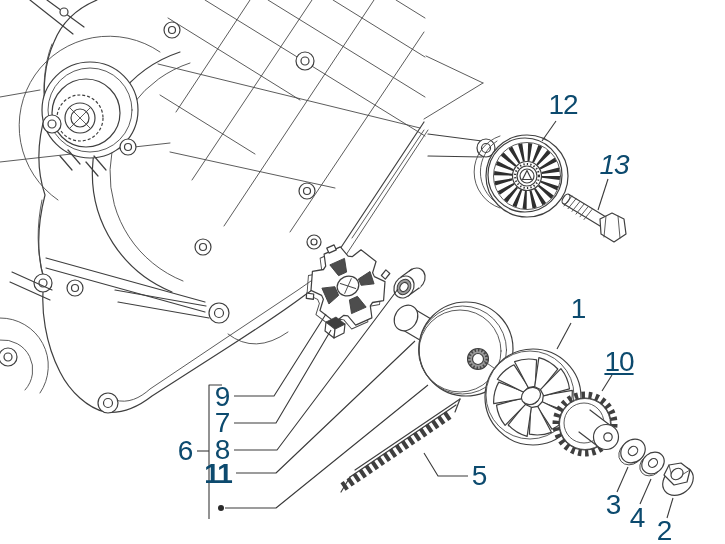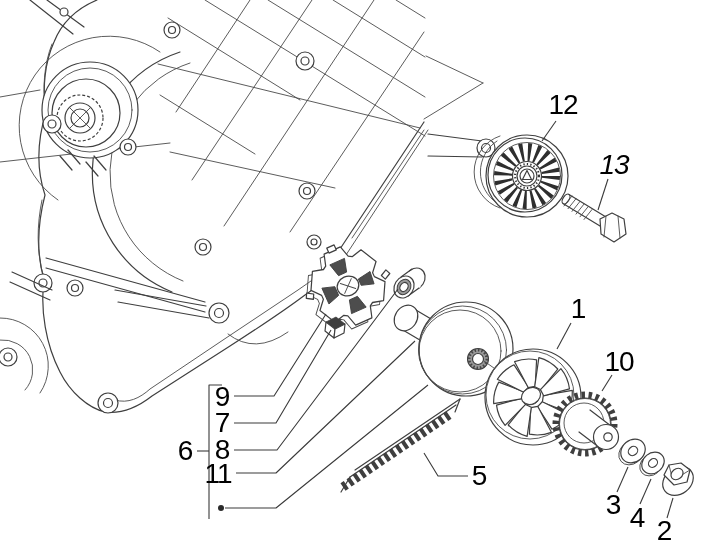--- a/index.html
+++ b/index.html
@@ -1,20 +1,20 @@
 <!DOCTYPE html>
 <html><head>
 <meta charset="utf-8">
 <style>
   html,body{margin:0;padding:0;background:#ffffff;}
   .stage{position:relative;width:725px;height:544px;background:#ffffff;overflow:hidden;
          font-family:"Liberation Sans", sans-serif;}
   .stage svg{position:absolute;left:0;top:0;}
   .callout{position:absolute;transform:translate(-50%,-50%);font-size:28px;line-height:1;
-           color:#000000;letter-spacing:-1px;user-select:none;white-space:nowrap;}
+           color:#0c4a6e;letter-spacing:-1px;user-select:none;white-space:nowrap;}
   
   .ln{fill:none;stroke:#3f3f3f;stroke-width:1.2;stroke-linecap:round;stroke-linejoin:round;}
   .lnthin{fill:none;stroke:#4a4a4a;stroke-width:0.9;stroke-linecap:round;stroke-linejoin:round;}
   .wh{fill:#ffffff;stroke:#3f3f3f;stroke-width:1.2;stroke-linejoin:round;}
   .leader{fill:none;stroke:#3a3a3a;stroke-width:1.1;stroke-linejoin:round;}
 </style>
 </head>
 <body>
 
 <div class="stage">
@@ -287,17 +287,17 @@
 
   <div class="callout" style="left:578px;top:309px;"><span>1</span></div>
   <div class="callout" style="left:664px;top:531px;"><span>2</span></div>
   <div class="callout" style="left:613px;top:505px;"><span>3</span></div>
   <div class="callout" style="left:637px;top:518px;"><span>4</span></div>
   <div class="callout" style="left:479px;top:476px;"><span>5</span></div>
   <div class="callout" style="left:185px;top:451px;"><span>6</span></div>
   <div class="callout" style="left:222px;top:423px;"><span>7</span></div>
   <div class="callout" style="left:222px;top:450px;"><span>8</span></div>
   <div class="callout" style="left:222px;top:397px;"><span>9</span></div>
-  <div class="callout" style="left:619px;top:362px;"><span>10</span></div>
-  <div class="callout" style="left:218px;top:474px;"><span>11</span></div>
+  <div class="callout" style="left:619px;top:362px;text-decoration:underline;"><span>10</span></div>
+  <div class="callout" style="left:218px;top:474px;font-weight:bold;"><span>11</span></div>
   <div class="callout" style="left:563px;top:105px;"><span>12</span></div>
   <div class="callout" style="left:614px;top:165px;font-style:italic;"><span>13</span></div>
 </div>
 
 </body></html>

